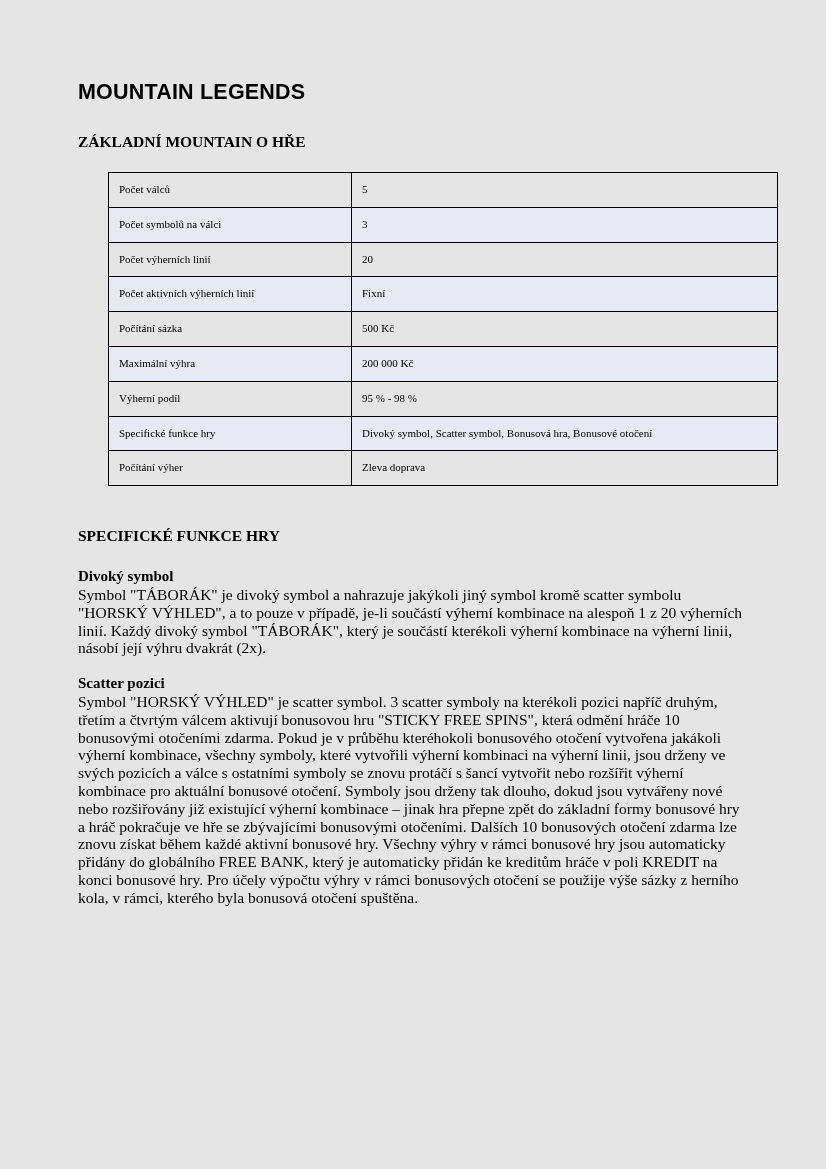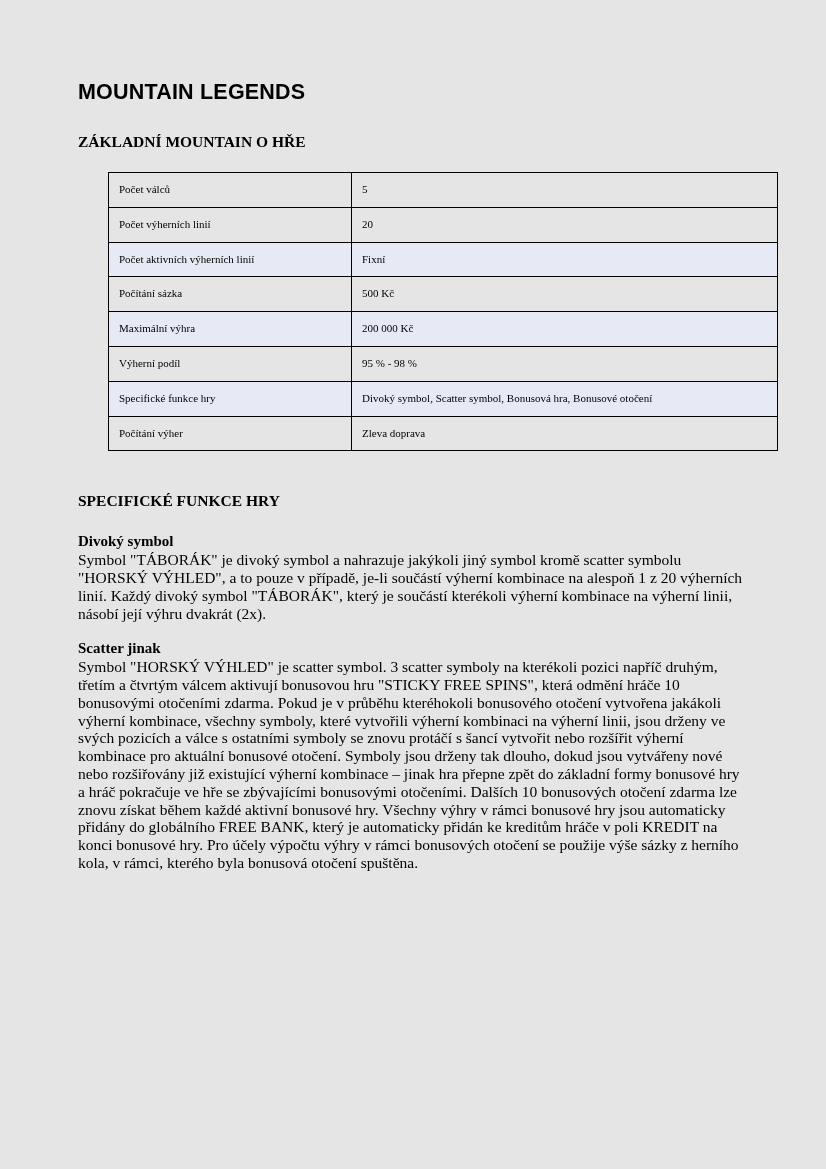--- a/index.html
+++ b/index.html
@@ -75,20 +75,24 @@
     <h1 class="doc-title">MOUNTAIN LEGENDS</h1>
 
     <h2 class="section-heading">ZÁKLADNÍ MOUNTAIN O HŘE</h2>
 
     <table class="info-table">
       <tbody>
         <tr>
           <td class="label-cell">Počet válců</td>
           <td class="value-cell">5</td>
         </tr>
+        <tr class="shaded">
+          <td class="label-cell">Počet symbolů na válci</td>
+          <td class="value-cell">3</td>
+        </tr>
         <tr>
           <td class="label-cell">Počet výherních linií</td>
           <td class="value-cell">20</td>
         </tr>
         <tr class="shaded">
           <td class="label-cell">Počet aktivních výherních linií</td>
           <td class="value-cell">Fixní</td>
         </tr>
         <tr>
           <td class="label-cell">Počítání sázka</td>
@@ -115,19 +119,19 @@
 
     <div class="section-block">
       <h2 class="section-heading" style="margin-top:0;">SPECIFICKÉ FUNKCE HRY</h2>
 
       <div class="sub-block first">
         <p class="sub-heading">Divoký symbol</p>
         <p class="body-par">Symbol "TÁBORÁK" je divoký symbol a nahrazuje jakýkoli jiný symbol kromě scatter symbolu "HORSKÝ VÝHLED", a to pouze v případě, je-li součástí výherní kombinace na alespoň 1 z 20 výherních linií. Každý divoký symbol "TÁBORÁK", který je součástí kterékoli výherní kombinace na výherní linii, násobí její výhru dvakrát (2x).</p>
       </div>
 
       <div class="sub-block">
-        <p class="sub-heading">Scatter jinak</p>
+        <p class="sub-heading">Scatter pozici</p>
         <p class="body-par">Symbol "HORSKÝ VÝHLED" je scatter symbol. 3 scatter symboly na kterékoli pozici napříč druhým, třetím a čtvrtým válcem aktivují bonusovou hru "STICKY FREE SPINS", která odmění hráče 10 bonusovými otočeními zdarma. Pokud je v průběhu kteréhokoli bonusového otočení vytvořena jakákoli výherní kombinace, všechny symboly, které vytvořili výherní kombinaci na výherní linii, jsou drženy ve svých pozicích a válce s ostatními symboly se znovu protáčí s šancí vytvořit nebo rozšířit výherní kombinace pro aktuální bonusové otočení. Symboly jsou drženy tak dlouho, dokud jsou vytvářeny nové nebo rozšiřovány již existující výherní kombinace – jinak hra přepne zpět do základní formy bonusové hry a hráč pokračuje ve hře se zbývajícími bonusovými otočeními. Dalších 10 bonusových otočení zdarma lze znovu získat během každé aktivní bonusové hry. Všechny výhry v rámci bonusové hry jsou automaticky přidány do globálního FREE BANK, který je automaticky přidán ke kreditům hráče v poli KREDIT na konci bonusové hry. Pro účely výpočtu výhry v rámci bonusových otočení se použije výše sázky z herního kola, v rámci, kterého byla bonusová otočení spuštěna.</p>
       </div>
     </div>
 
   </div>
 </div>
 
 </body></html>

